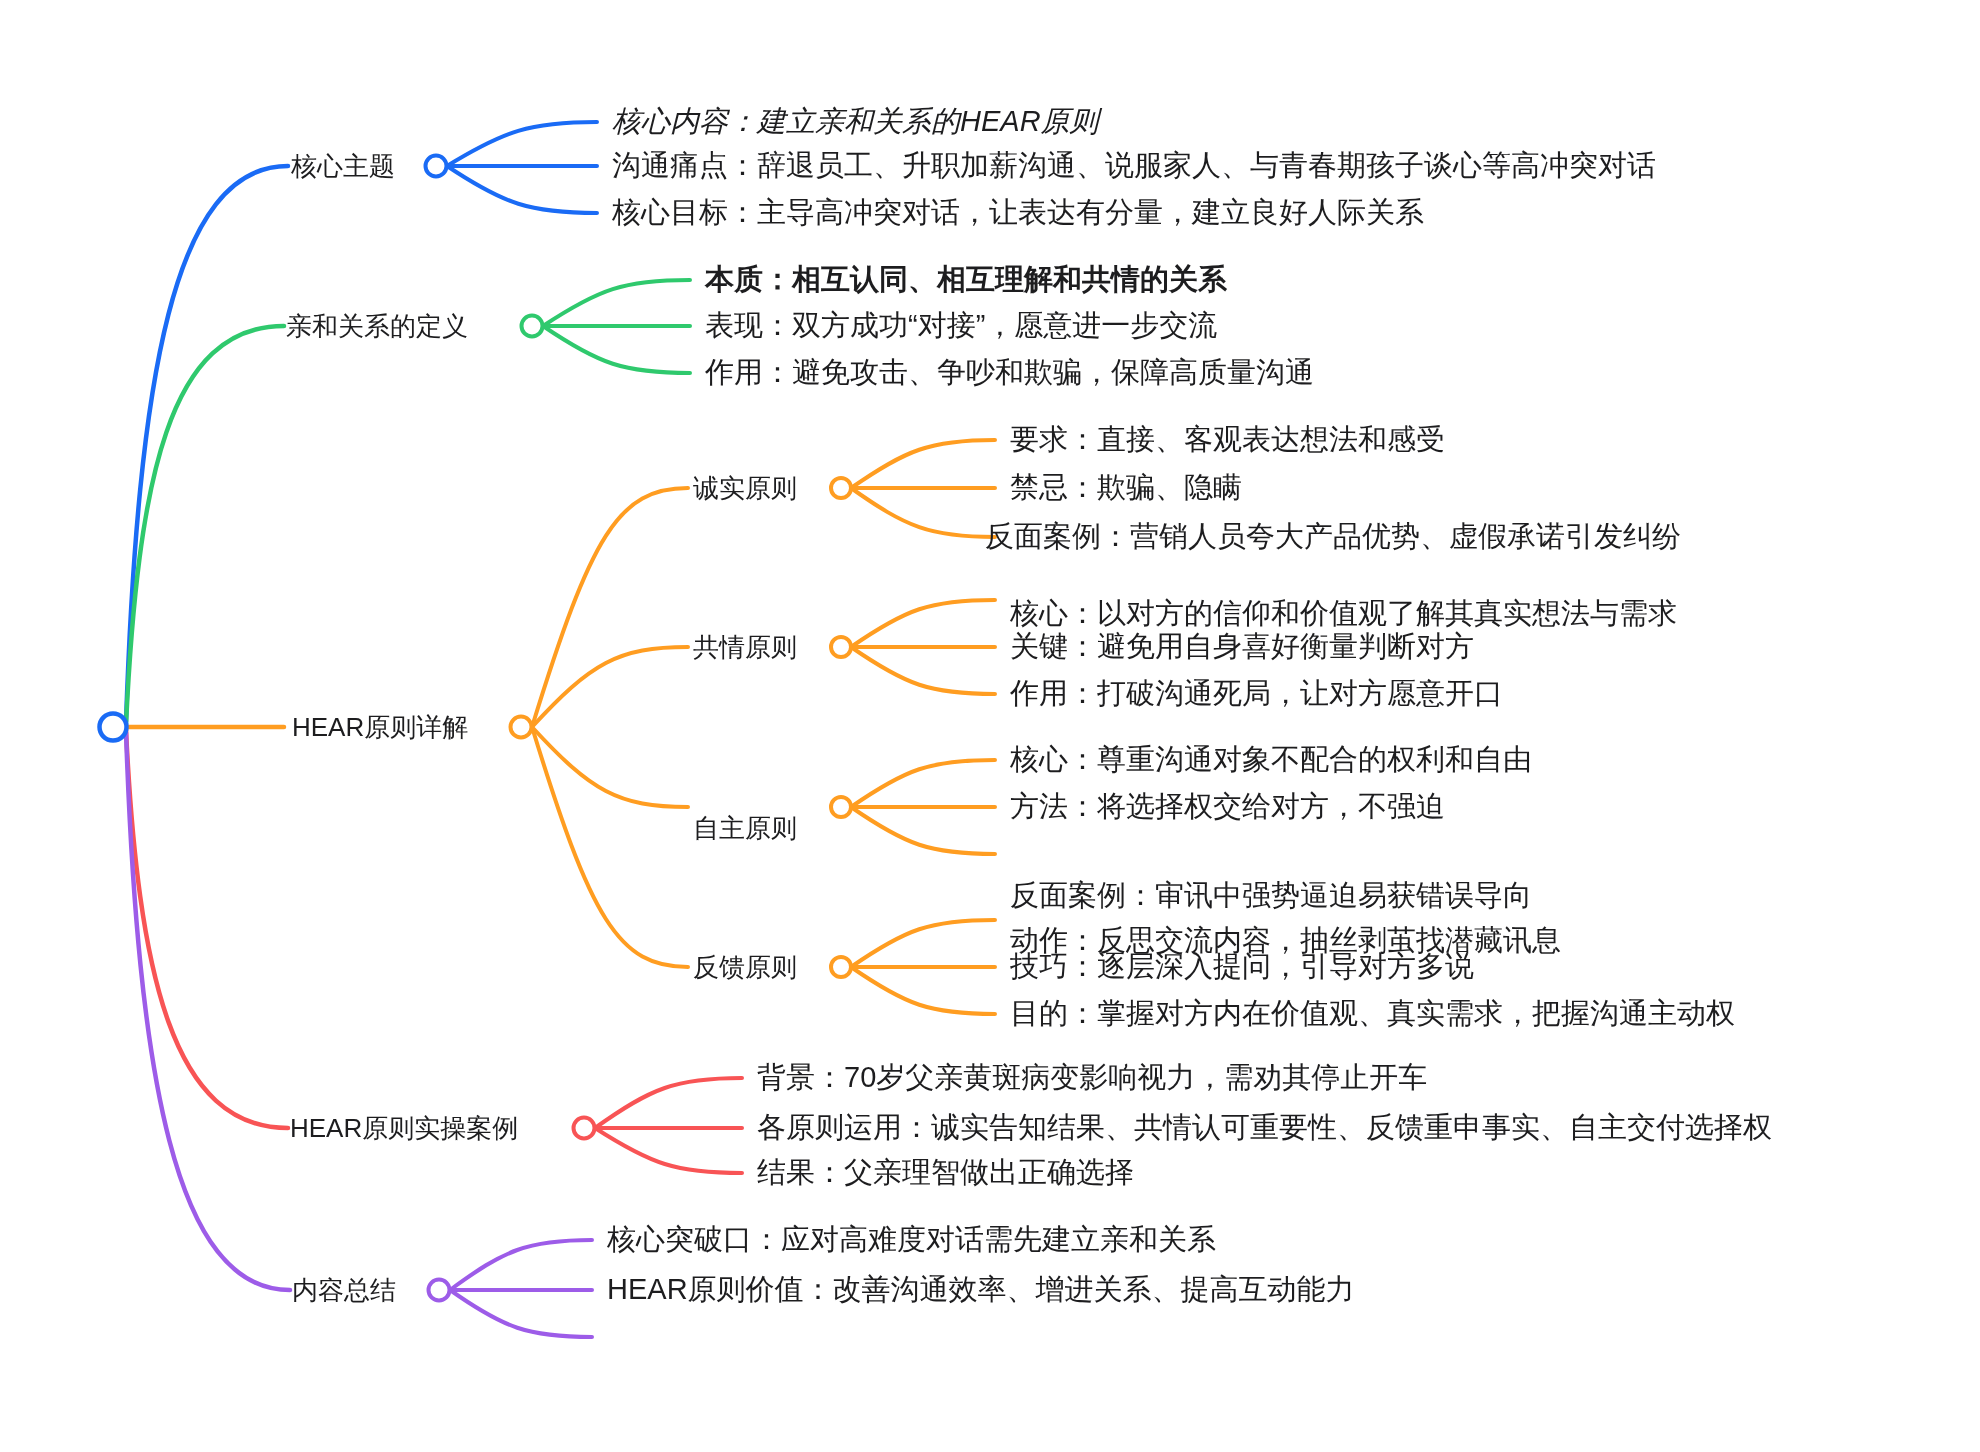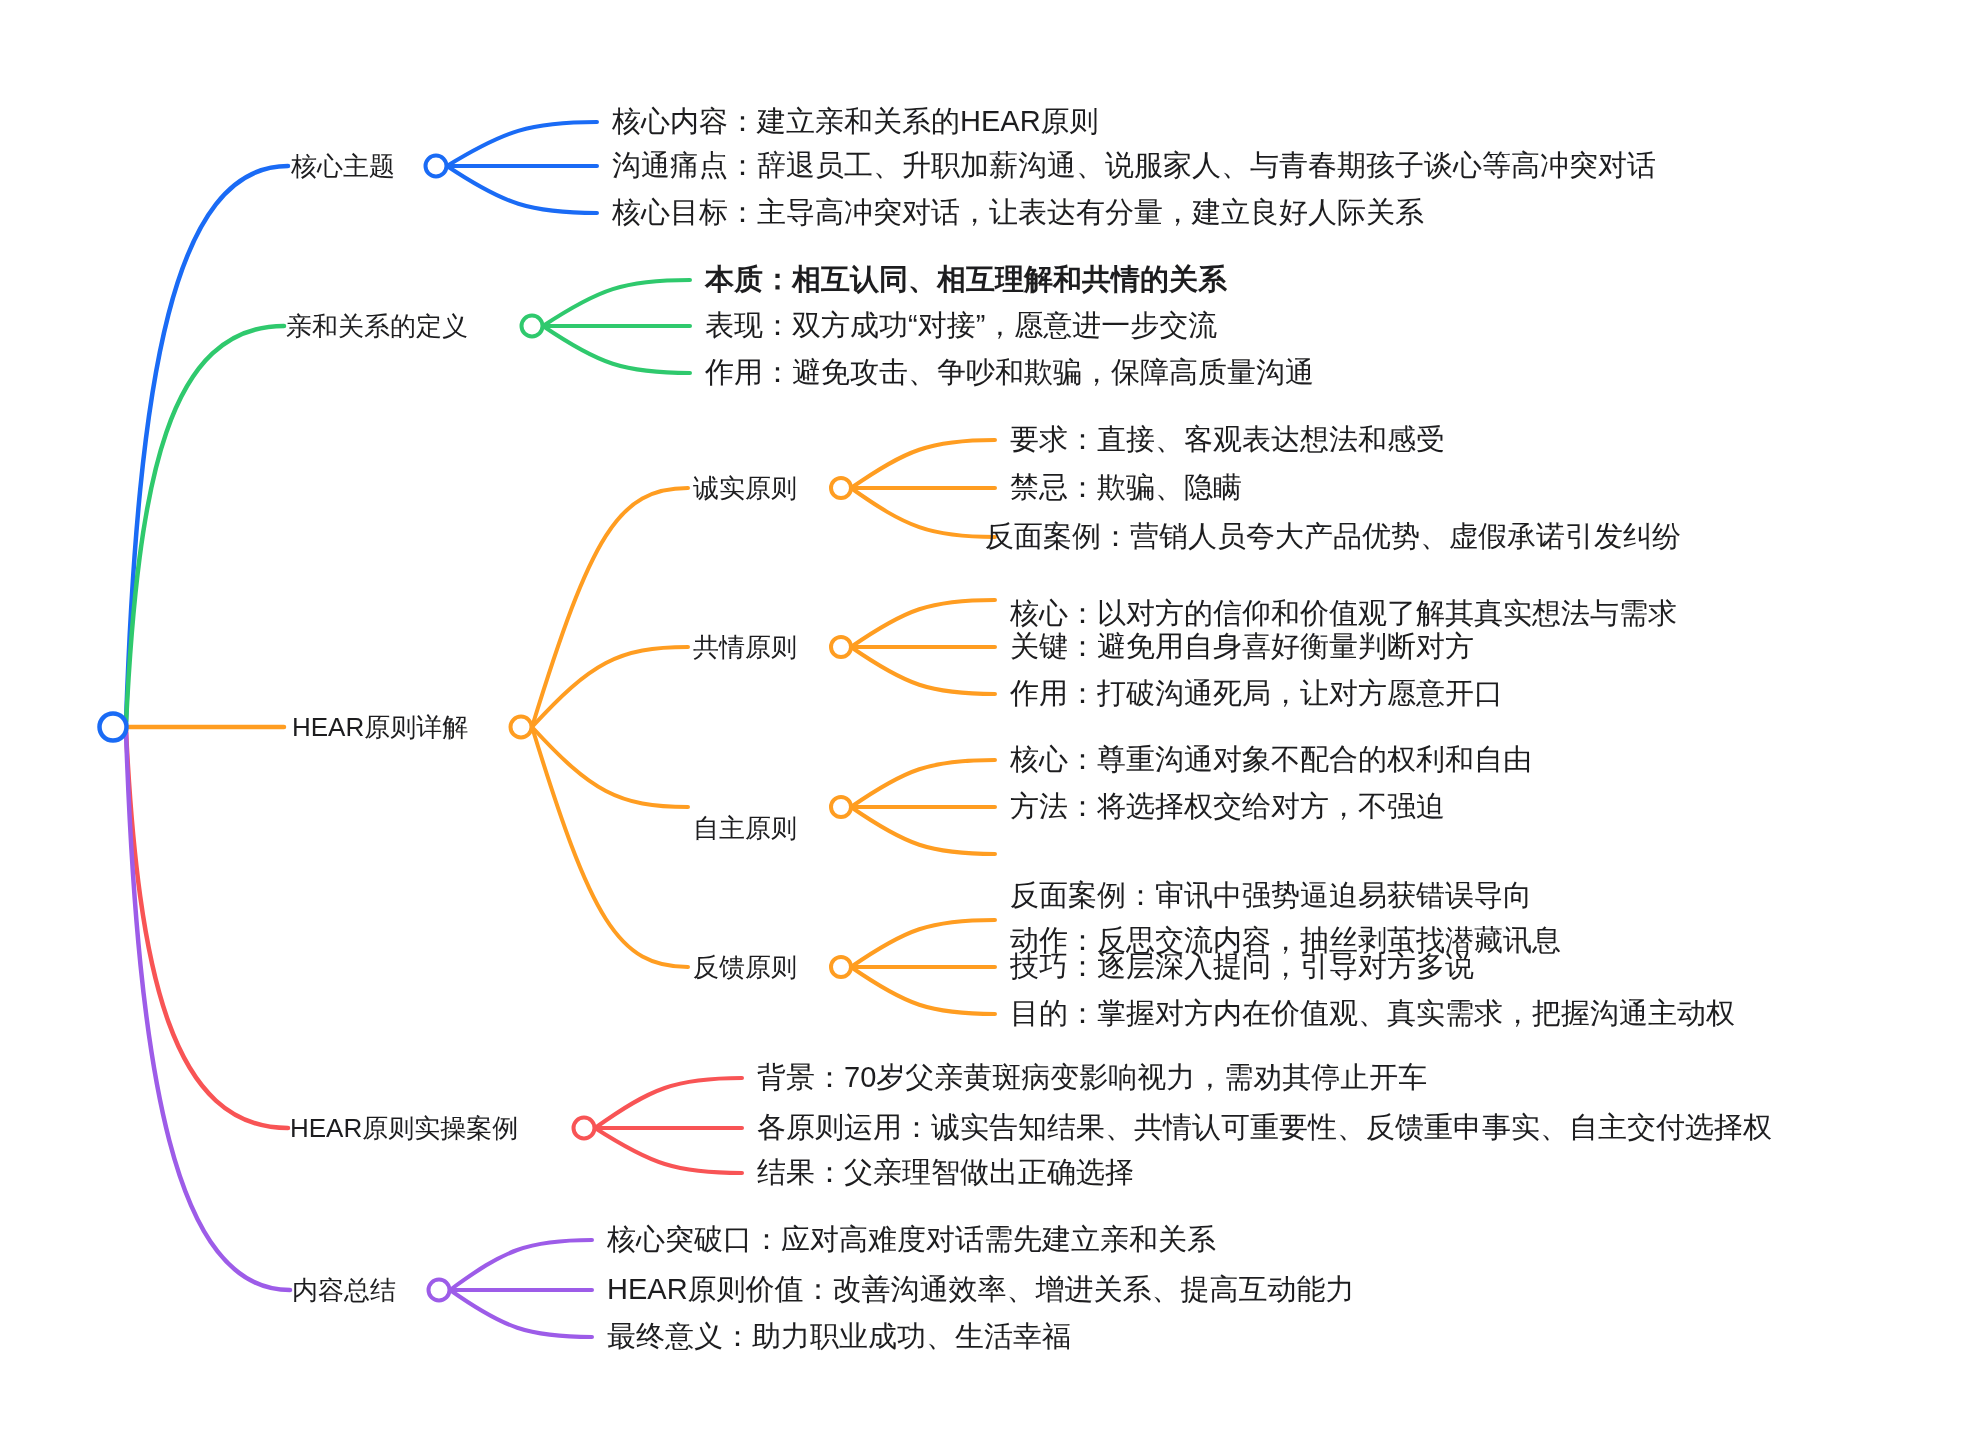--- a/index.html
+++ b/index.html
@@ -94,21 +94,21 @@
     <circle cx="841" cy="807" r="10" fill="#ffffff" stroke-width="4" stroke="#FF9D21"></circle>
     <circle cx="841" cy="967" r="10" fill="#ffffff" stroke-width="4" stroke="#FF9D21"></circle>
   </svg>
 
   <div class="node-label" style="left:291px;top:166px;">核心主题</div>
   <div class="node-label" style="left:286px;top:326px;">亲和关系的定义</div>
   <div class="node-label" style="left:292px;top:727px;">HEAR原则详解</div>
   <div class="node-label" style="left:290px;top:1128px;">HEAR原则实操案例</div>
   <div class="node-label" style="left:292px;top:1290px;">内容总结</div>
 
-  <div class="leaf-label" style="left:612px;top:122px;">核心内容：建立亲和关系的HEAR原则</div>
+  <div class="leaf-label" style="left:612px;top:122px;font-style:italic;">核心内容：建立亲和关系的HEAR原则</div>
   <div class="leaf-label" style="left:612px;top:166px;">沟通痛点：辞退员工、升职加薪沟通、说服家人、与青春期孩子谈心等高冲突对话</div>
   <div class="leaf-label" style="left:612px;top:213px;">核心目标：主导高冲突对话，让表达有分量，建立良好人际关系</div>
 
   <div class="leaf-label" style="left:705px;top:280px;font-weight:bold;">本质：相互认同、相互理解和共情的关系</div>
   <div class="leaf-label" style="left:705px;top:326px;">表现：双方成功“对接”，愿意进一步交流</div>
   <div class="leaf-label" style="left:705px;top:373px;">作用：避免攻击、争吵和欺骗，保障高质量沟通</div>
 
   <div class="node-label" style="left:693px;top:488px;">诚实原则</div>
   <div class="node-label" style="left:693px;top:647px;">共情原则</div>
   <div class="node-label" style="left:693px;top:812px;margin-top:16px;">自主原则</div>
@@ -129,15 +129,14 @@
   <div class="leaf-label" style="left:1010px;top:920px;margin-top:21px;">动作：反思交流内容，抽丝剥茧找潜藏讯息</div>
   <div class="leaf-label" style="left:1010px;top:967px;">技巧：逐层深入提问，引导对方多说</div>
   <div class="leaf-label" style="left:1010px;top:1014px;">目的：掌握对方内在价值观、真实需求，把握沟通主动权</div>
 
   <div class="leaf-label" style="left:757px;top:1078px;">背景：70岁父亲黄斑病变影响视力，需劝其停止开车</div>
   <div class="leaf-label" style="left:757px;top:1128px;">各原则运用：诚实告知结果、共情认可重要性、反馈重申事实、自主交付选择权</div>
   <div class="leaf-label" style="left:757px;top:1173px;">结果：父亲理智做出正确选择</div>
 
   <div class="leaf-label" style="left:607px;top:1240px;">核心突破口：应对高难度对话需先建立亲和关系</div>
   <div class="leaf-label" style="left:607px;top:1290px;">HEAR原则价值：改善沟通效率、增进关系、提高互动能力</div>
-  <div class="leaf-label" style="left:607px;top:1337px;">最终意义：助力职业成功、生活幸福</div>
 
 </div>
 
 </body></html>

